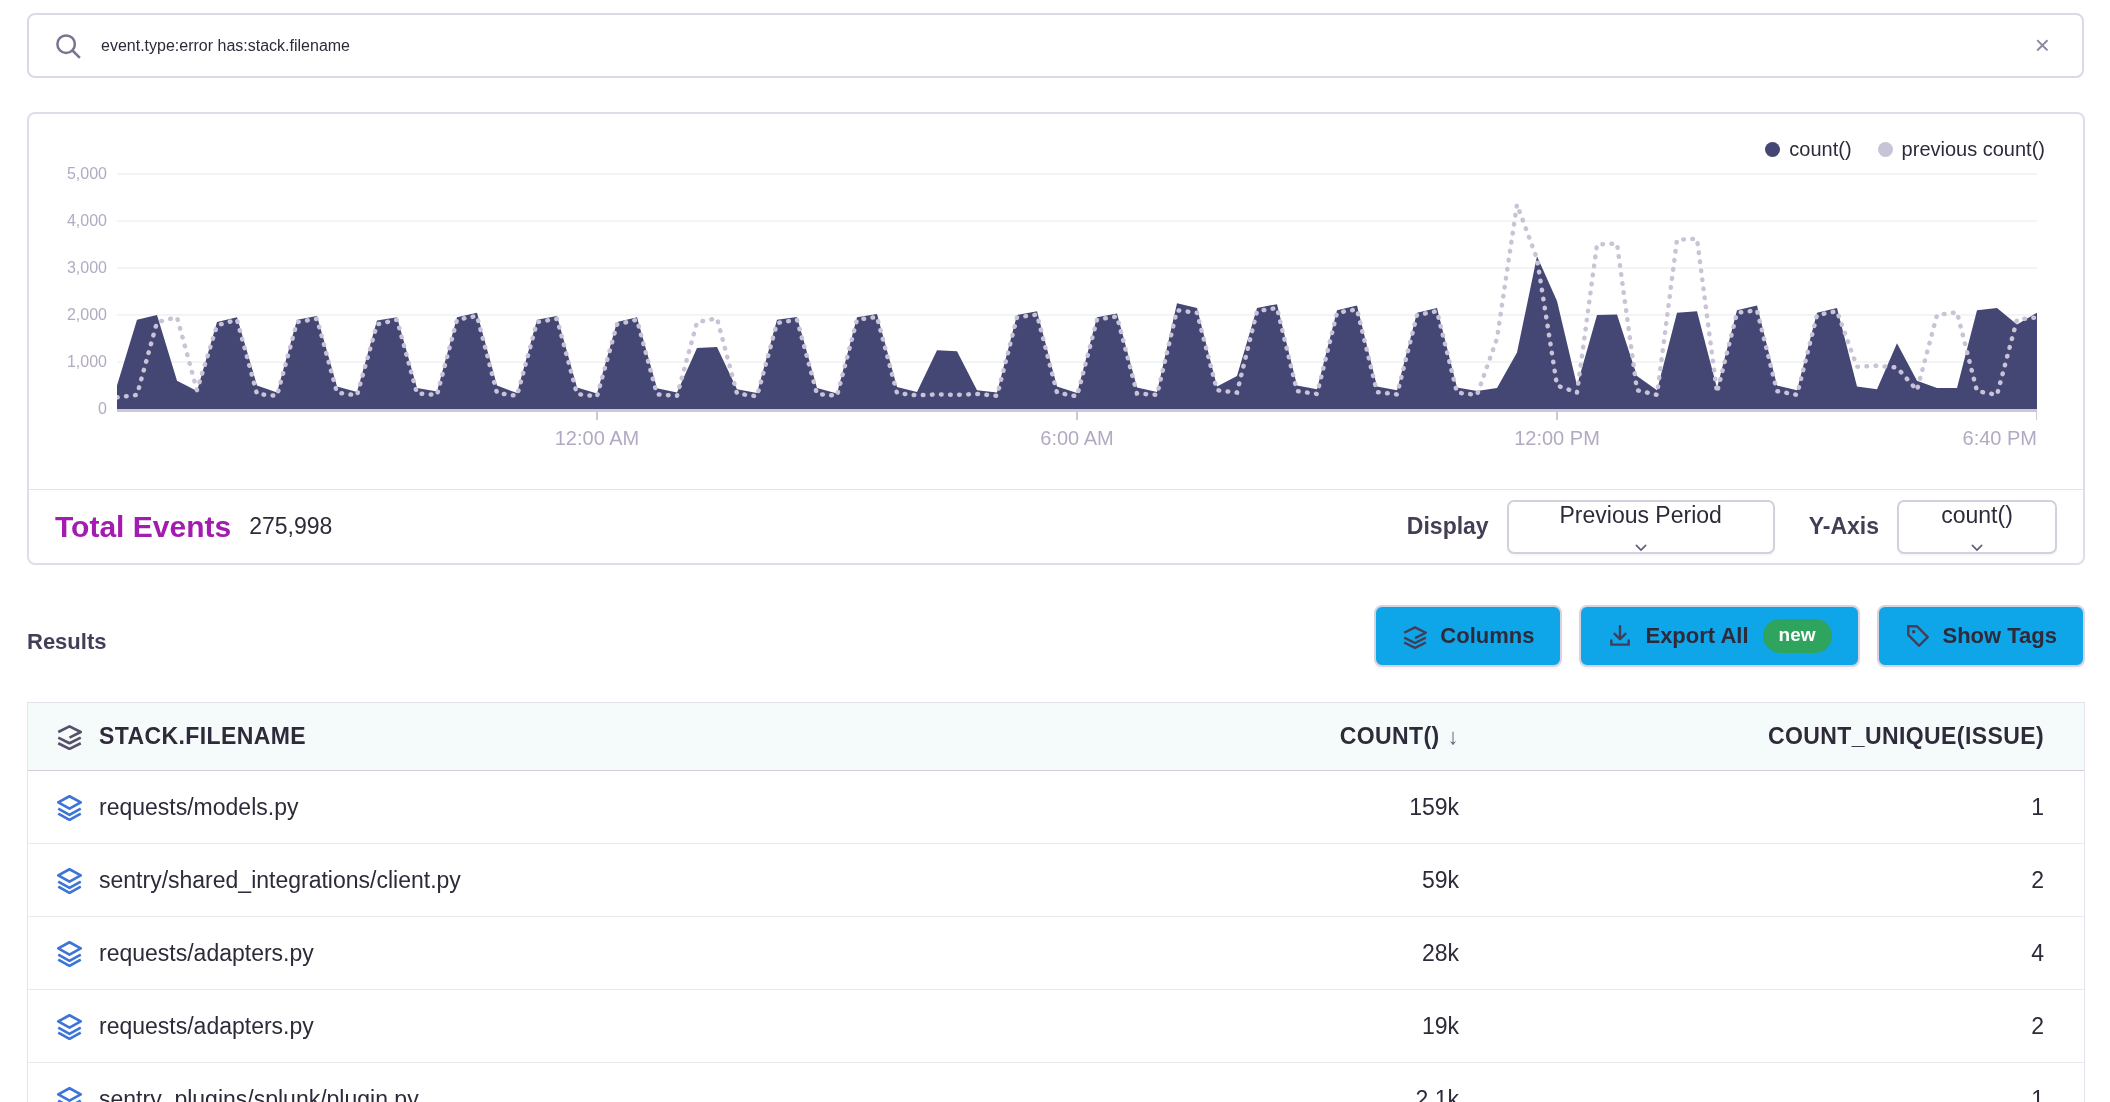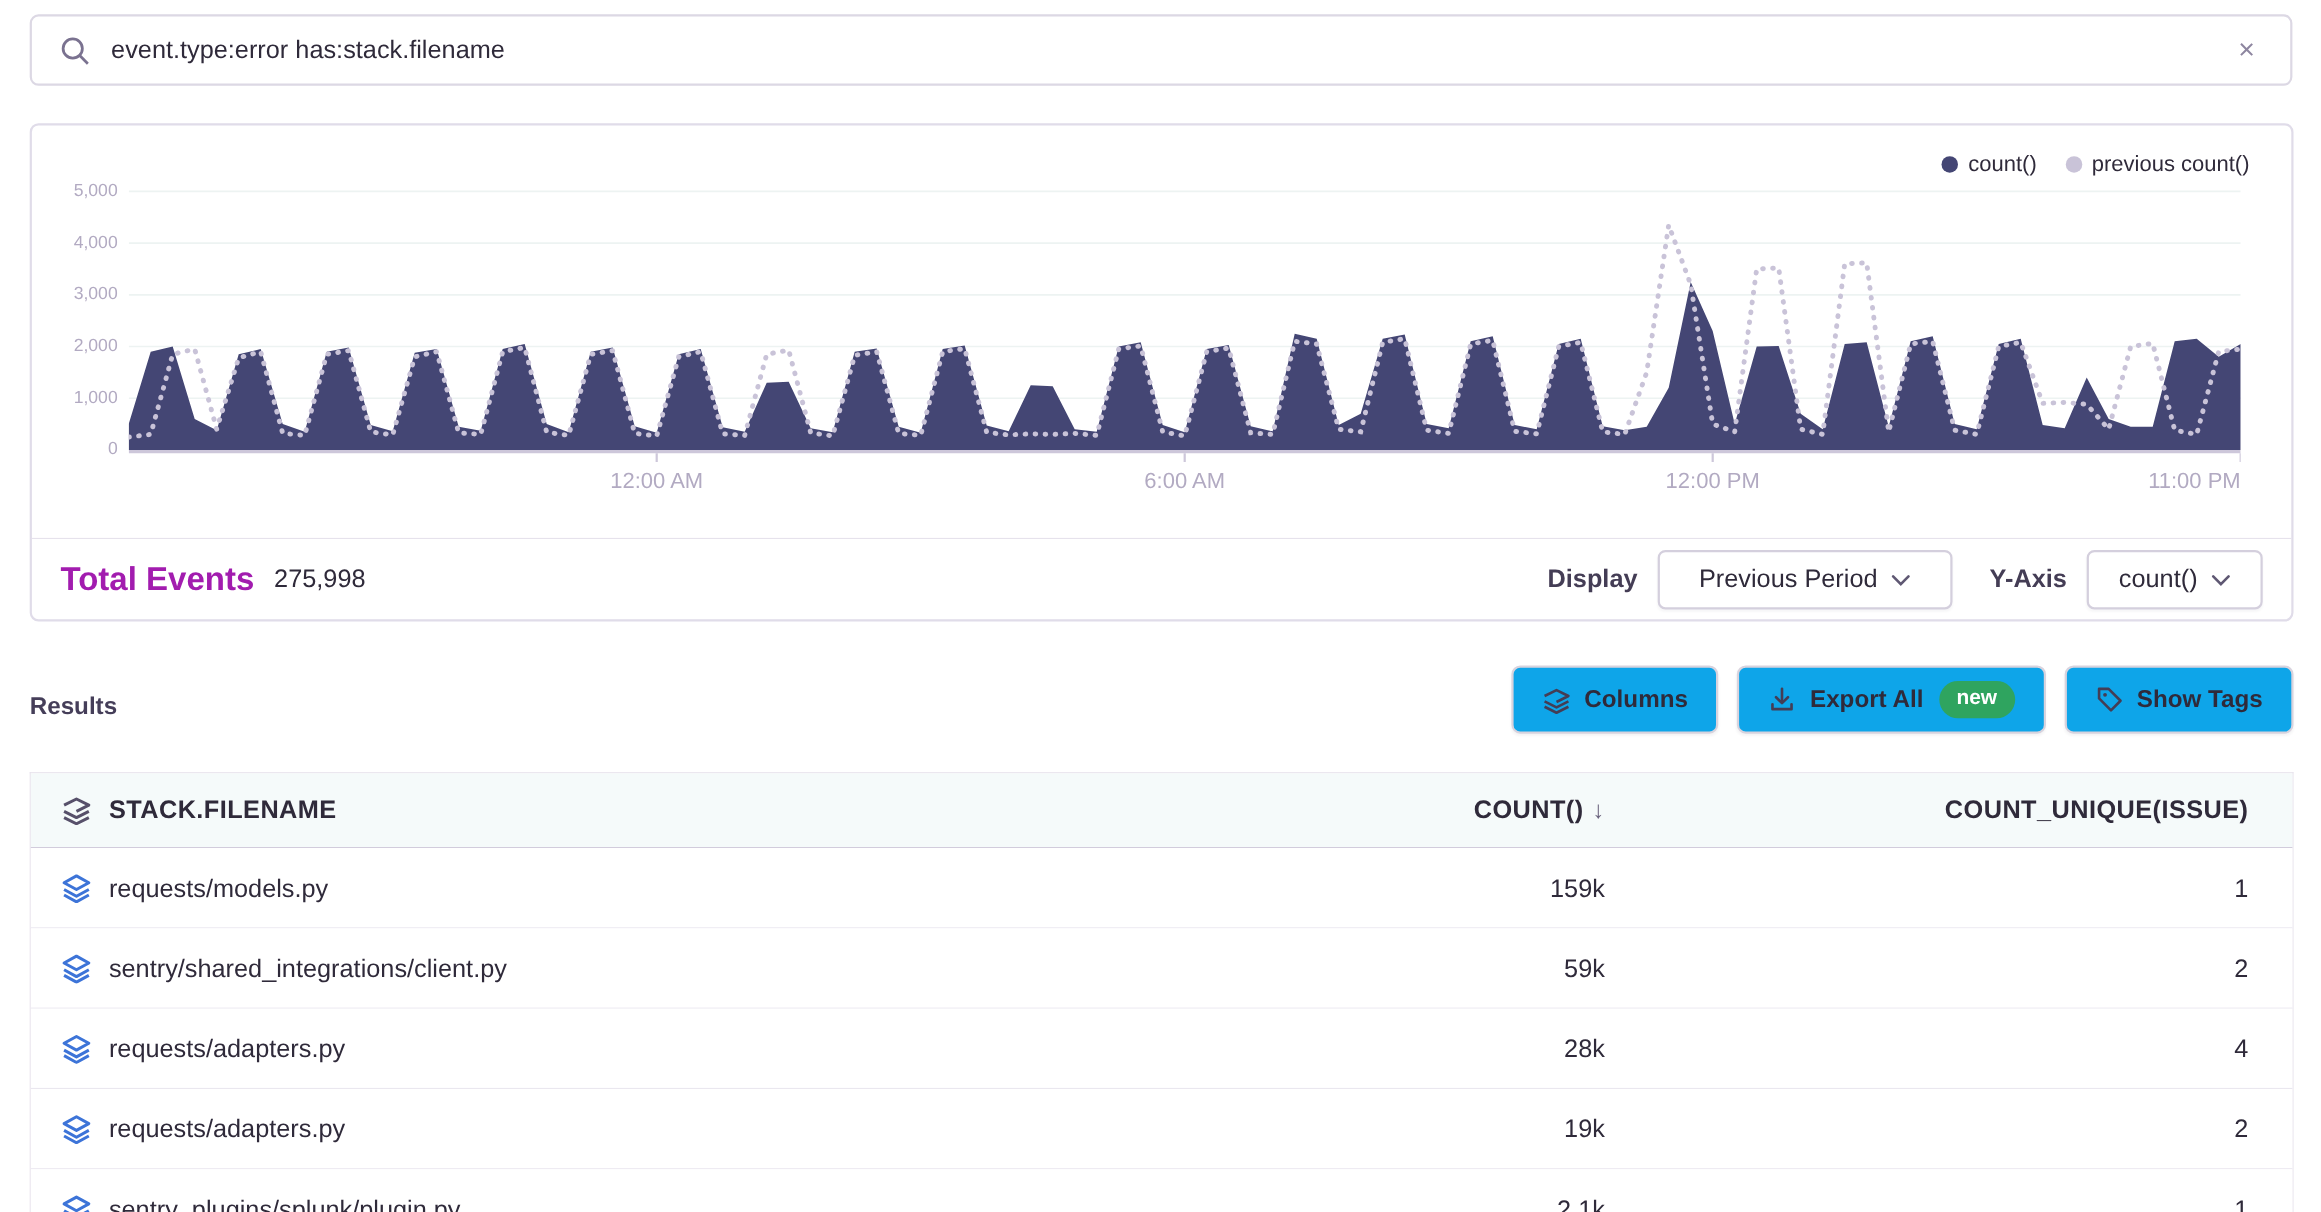--- a/index.html
+++ b/index.html
@@ -5,21 +5,21 @@
   * { margin:0; padding:0; box-sizing:border-box; }
   html,body { width:2110px; height:1102px; overflow:hidden; background:#fff;
     font-family:"Liberation Sans","DejaVu Sans",sans-serif; color:#2f2a3a; }
   .abs { position:absolute; }
   #page { position:relative; width:2110px; height:1102px; }
 
   
   #searchbar { left:27px; top:13px; width:2057px; height:65px; border:2px solid #dcd8e4;
     border-radius:8px; display:flex; align-items:center; padding:0 24px; background:#fff; }
   #searchbar svg.mag { flex:0 0 auto; }
-  #search-text { margin-left:18px; font-size:23px; color:#2f2a3a; flex:1; }
+  #search-text { margin-left:18px; font-size:16px; color:#2f2a3a; flex:1; }
   #search-clear { font-size:26px; color:#8e86a0; cursor:pointer; padding:4px 8px; }
 
   
   #chart-panel { left:27px; top:112px; width:2058px; height:453px; border:2px solid #e0dce9;
     border-radius:8px; background:#fff; }
   #legend { position:absolute; top:24px; right:38px; display:flex; gap:26px; align-items:center; }
   .legend-item { display:flex; align-items:center; gap:9px; }
   .legend-dot { width:15px; height:15px; border-radius:50%; }
   .legend-label { font-size:20px; color:#2f2a3a; }
   #chart-svg { position:absolute; left:88px; top:0; }
@@ -27,21 +27,21 @@
     transform:translateY(-50%); }
   .xlabel { position:absolute; font-size:20px; color:#b2aac2; top:313px; white-space:nowrap; }
   #chart-footer { position:absolute; left:0; right:0; top:375px; bottom:0; border-top:1px solid #e6e2ec;
     display:flex; align-items:center; padding:0 26px; }
   #total-label { font-size:30px; font-weight:bold; color:#a21caf; }
   #total-value { font-size:23px; margin-left:18px; color:#2f2a3a; }
   #footer-right { margin-left:auto; display:flex; align-items:center; gap:18px;text-align:center; }
   .ctl-label { font-size:23px; font-weight:bold; color:#443d55; }
   .dropdown { display:flex; align-items:center; justify-content:center; gap:12px; height:54px;
     border:2px solid #d4cfdd; border-radius:7px; background:#fff; font-size:23px; color:#2f2a3a;
-    padding:0 22px; cursor:pointer; box-shadow:0 2px 2px rgba(60,50,80,.04); }
+    padding:0 22px; cursor:pointer; box-shadow:0 2px 2px rgba(60,50,80,.04);flex-direction:column; }
   .dropdown svg { margin-top:3px; }
   #display-dd { min-width:268px; margin-right:16px; }
   #yaxis-dd { min-width:160px; }
 
   
   #results-title { left:27px; top:629px; font-size:22px; font-weight:bold; color:#453e59; }
   #toolbar { position:absolute; top:605px; right:25px; display:flex; gap:17px; }
   .tb-btn { display:flex; align-items:center; gap:12px; height:62px; padding:0 26px;
     border:2px solid #d8d3de; border-radius:8px; background:#0ea5e9; font-size:22px; font-weight:bold;
     color:#2f2a3a; cursor:pointer; box-shadow:0 2px 2px rgba(60,50,80,.05); }
@@ -105,21 +105,21 @@
         <div class="ylabel" style="top: 248px;">1,000</div>
         <div class="ylabel" style="top: 201px;">2,000</div>
         <div class="ylabel" style="top: 154px;">3,000</div>
         <div class="ylabel" style="top: 107px;">4,000</div>
         <div class="ylabel" style="top: 60px;">5,000</div>
       </div>
     <div id="xlabels">
         <div class="xlabel" style="left: 568px; transform: translateX(-50%);">12:00 AM</div>
         <div class="xlabel" style="left: 1048px; transform: translateX(-50%);">6:00 AM</div>
         <div class="xlabel" style="left: 1528px; transform: translateX(-50%);">12:00 PM</div>
-        <div class="xlabel" style="left: 2008px; transform: translateX(-100%);">11:00 PM</div>
+        <div class="xlabel" style="left: 2008px; transform: translateX(-100%);">6:40 PM</div>
       </div>
 
     <div id="chart-footer">
       <span id="total-label">Total Events</span>
       <span id="total-value">275,998</span>
       <div id="footer-right">
         <span class="ctl-label">Display</span>
         <div class="dropdown" id="display-dd">
           <span>Previous Period</span>
           <svg width="18" height="12" viewBox="0 0 18 12" fill="none" stroke="#5f5873" stroke-width="2.4" stroke-linecap="round">

